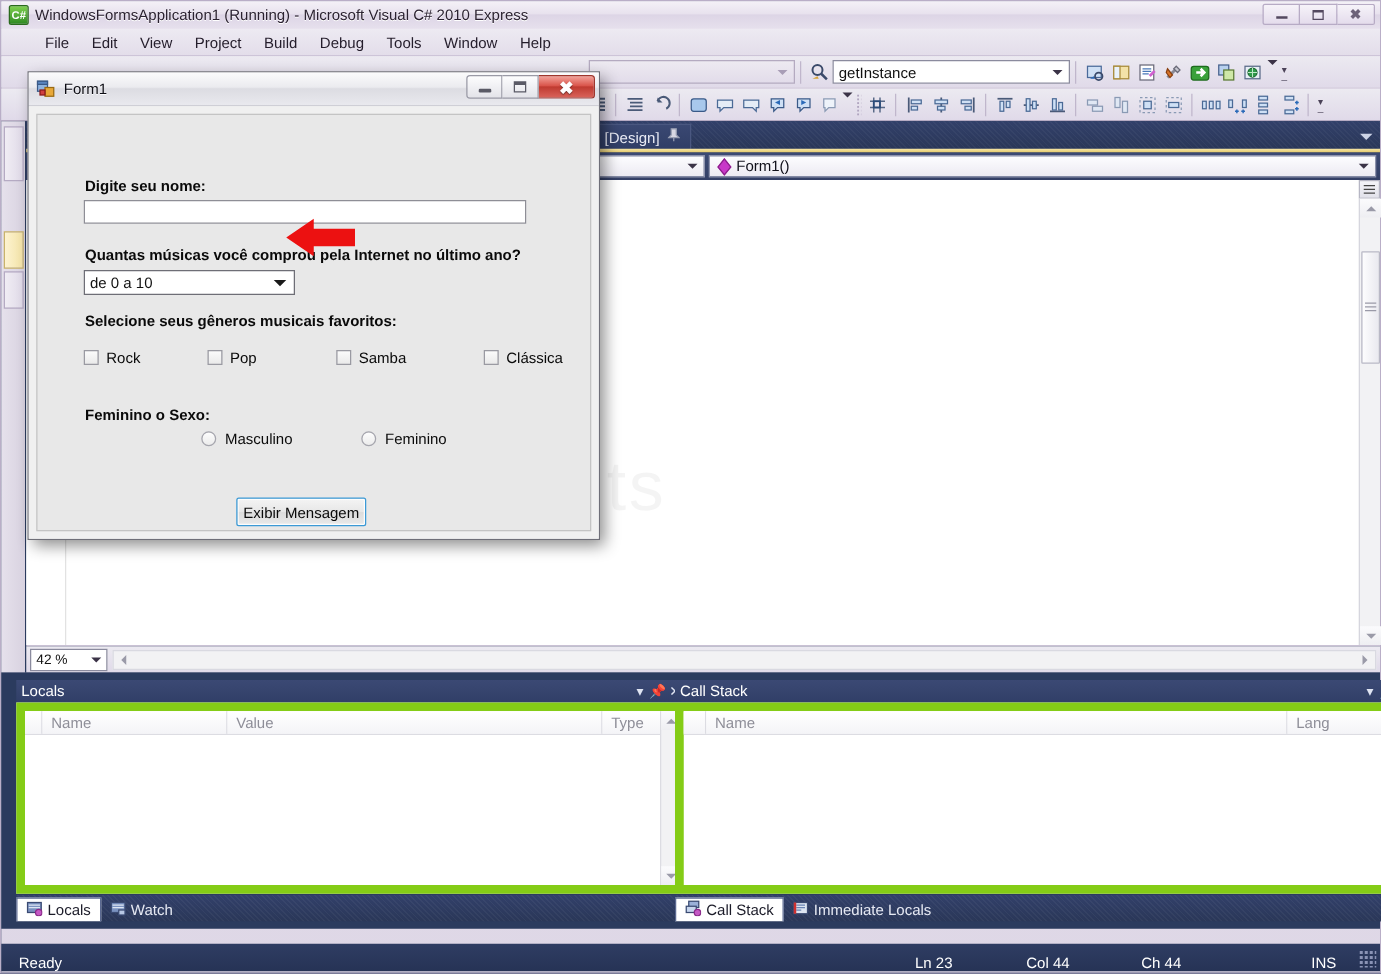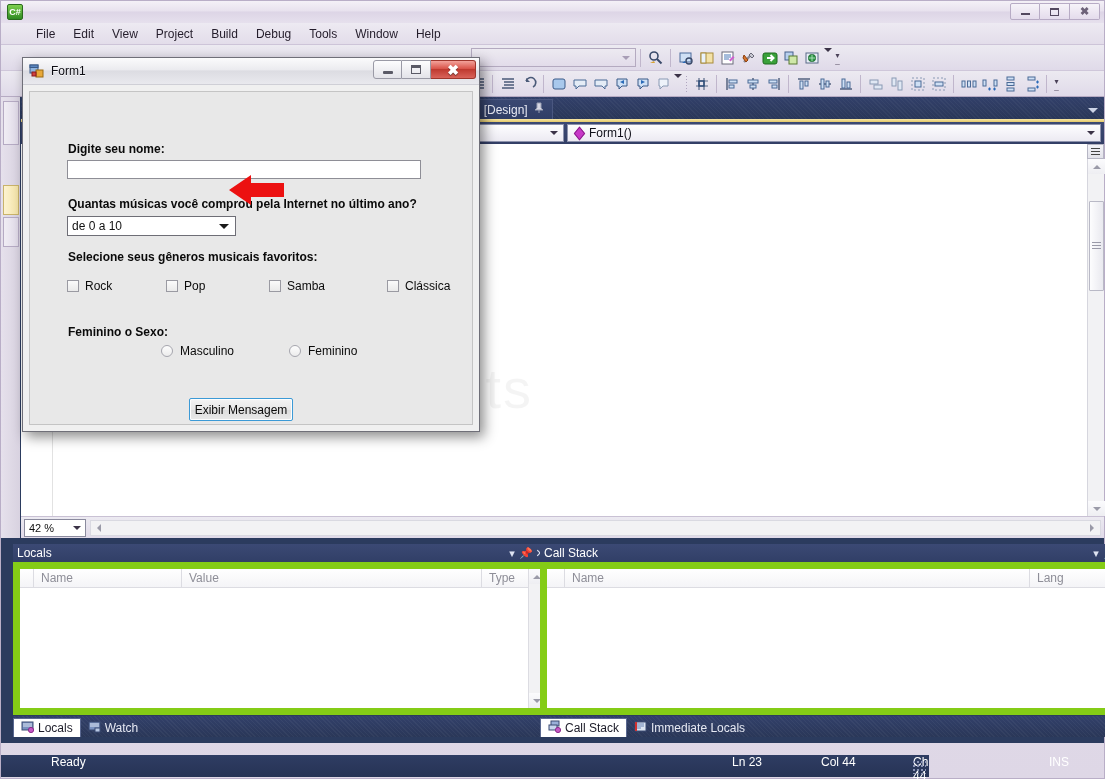--- a/index.html
+++ b/index.html
@@ -281,23 +281,23 @@
   .tw-tab {
     height: 19px; display: flex; align-items: center; gap: 4px;
     padding: 0 7px; font-size: 12px; color: #e6e9f3;
   }
   .tw-tab.active {
     background: #ffffff; color: #1b1b28; border: 1px solid #5a6890; border-bottom: none;
   }
 
   
   #statusbar {
-    position: absolute; left: 0; bottom: 1px; width: 928px; height: 22px;
+    position: absolute; left: 0; bottom: 1px; width: 1103px; height: 22px;
     background: linear-gradient(to bottom,#2f3d63,#263355);
-    display: flex; align-items: flex-start; color: #fff; font-size: 12px; padding-left: 36px;
+    display: flex; align-items: flex-end; color: #fff; font-size: 12px;
   }
   #statusbar .sb-ready { margin-left: 14px; }
   .sb-field { position: absolute; }
   #grip {
     position: absolute; right: 3px; bottom: 3px; width: 14px; height: 14px;
     background-image: radial-gradient(#8a93b5 45%, transparent 46%);
     background-size: 4px 4px;
   }
 
   
@@ -395,20 +395,21 @@
     position: absolute; left: 226px; top: 172px; width: 58px; height: 34px; z-index: 25;
   }
 </style>
 </head>
 <body>
 
 <div id="vs-window">
 
   <div id="vs-titlebar">
     <div class="app-icon">C#</div>
+    <span id="vs-title-text">WindowsFormsApplication1 (Running) - Microsoft Visual C# 2010 Express</span>
     <div id="vs-winbuttons">
       <div class="winbtn">
           <div class="glyph-min"></div>
         </div>
       <div class="winbtn">
           <div class="glyph-max"></div>
         </div>
       <div class="winbtn">
           <span class="glyph-close">✖</span>
         </div>
@@ -436,20 +437,26 @@
         </span>
     </div>
     <div class="tb-sep"></div>
     <div class="tb-icon">
       <svg width="16" height="16" viewBox="0 0 16 16">
           <circle cx="6" cy="6" r="4" fill="none" stroke="#3a4a6a" stroke-width="1.6"></circle>
           <path d="M9 9 L13.5 13.5" stroke="#3a4a6a" stroke-width="2"></path>
           <path d="M2 13 l4-2 1 2z" fill="#d8a437"></path>
         </svg>
     </div>
+    <div class="tb-combo" style="width:190px">
+      <span>getInstance</span>
+      <span class="caret">
+          <span class="caret-tri"></span>
+        </span>
+    </div>
     <div class="tb-sep"></div>
     <div class="tb-icon">
       <svg width="16" height="16" viewBox="0 0 16 16">
           <rect x="2" y="3" width="11" height="9" fill="#cfe0f5" stroke="#4a6a9a"></rect>
           <path d="M4 13 l3-2 1 2z" fill="#2a6ab8"></path>
           <circle cx="11" cy="11" r="3" fill="none" stroke="#3a4a6a" stroke-width="1.4"></circle>
         </svg>
     </div>
     <div class="tb-icon">
       <svg width="16" height="16" viewBox="0 0 16 16">

